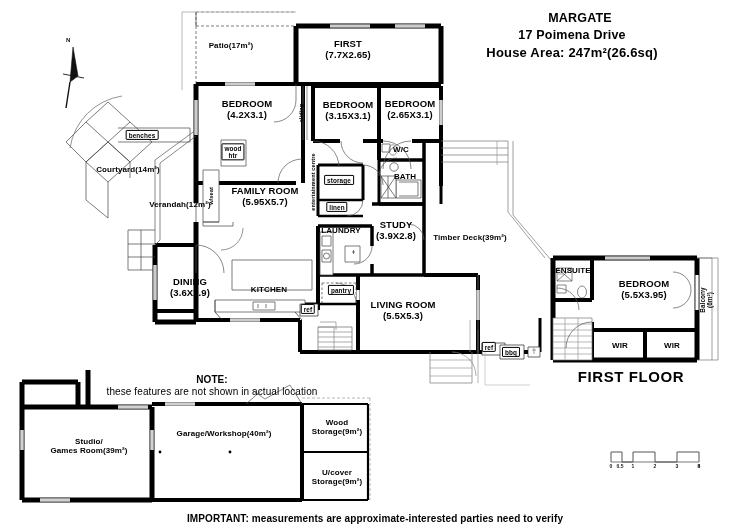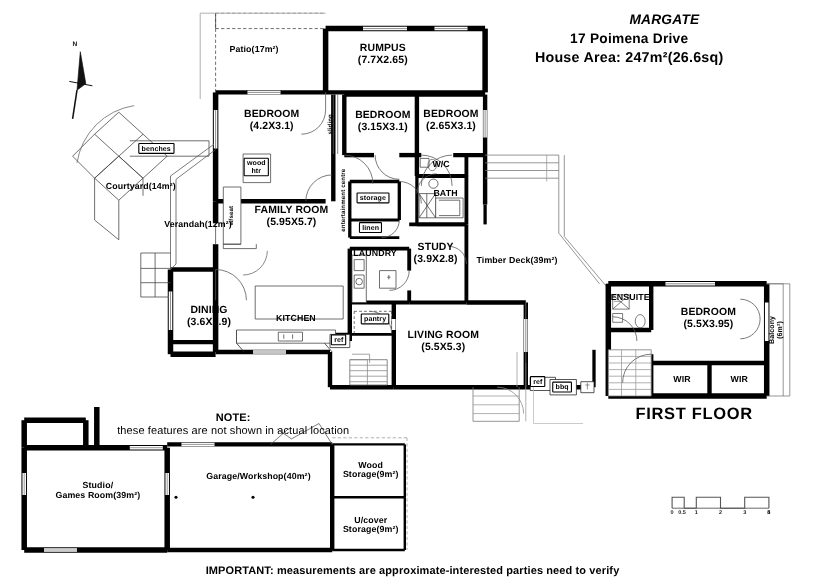--- a/index.html
+++ b/index.html
@@ -429,34 +429,34 @@
       <text x="66" y="42" font-family="Liberation Sans, sans-serif" font-size="6" font-weight="bold" fill="#111">N</text>
     </g>
 
     <g stroke="#555" stroke-width="1" fill="none">
       <path d="M611 462 L611 452 L622 452 L622 462 L633 462 L633 452 L655 452 L655 462 L677 462 L677 452 L699 452 L699 462"></path>
       <path d="M611 462 L699 462" stroke="#555" stroke-width="0.8"></path>
     </g>
 
   </svg>
 
-  <div class="lbl header-line" style="left:604px; top:18px;font-style:italic;">MARGATE</div>
+  <div class="lbl header-line" style="left:580px; top:18px;">MARGATE</div>
   <div class="lbl header-line" style="left:572px; top:35px;">17 Poimena Drive</div>
   <div class="lbl header-line big" style="left:572px; top:53px;">House Area: 247m²(26.6sq)</div>
 
   <div class="lbl floor-title" style="left:631px; top:377px;">FIRST FLOOR</div>
 
   <div class="lbl note-title" style="left:212px; top:380px;">NOTE:</div>
   <div class="lbl note-body" style="left:212px; top:392px;">these features are not shown in actual location</div>
 
   <div class="lbl important-line" style="left:375px; top:519px;">IMPORTANT: measurements are approximate-interested parties need to verify</div>
 
   <div id="ground-rooms">
       <div class="lbl room-small" style="left: 231px; top: 46px;"><span>Patio</span><span class="dim">(17m²)</span></div>
-      <div class="lbl room-name" style="left: 348px; top: 50px;"><span>RUMPUS</span><span class="dim">(7.7X2.65)</span></div>
+      <div class="lbl room-name" style="left: 348px; top: 50px;"><span>FIRST</span><span class="dim">(7.7X2.65)</span></div>
       <div class="lbl room-name" style="left: 247px; top: 110px;"><span>BEDROOM</span><span class="dim">(4.2X3.1)</span></div>
       <div class="lbl room-name" style="left: 348px; top: 111px;"><span>BEDROOM</span><span class="dim">(3.15X3.1)</span></div>
       <div class="lbl room-name" style="left: 410px; top: 110px;"><span>BEDROOM</span><span class="dim">(2.65X3.1)</span></div>
       <div class="lbl room-small" style="left: 128px; top: 170px;"><span>Courtyard</span><span class="dim">(14m²)</span></div>
       <div class="lbl room-small" style="left: 180px; top: 205px;"><span>Verandah</span><span class="dim">(12m²)</span></div>
       <div class="lbl room-name" style="left: 265px; top: 197px;"><span>FAMILY ROOM</span><span class="dim">(5.95X5.7)</span></div>
       <div class="lbl room-name" style="left: 396px; top: 231px;"><span>STUDY</span><span class="dim">(3.9X2.8)</span></div>
       <div class="lbl room-small" style="left: 470px; top: 238px;"><span>Timber Deck</span><span class="dim">(39m²)</span></div>
       <div class="lbl room-name" style="left: 190px; top: 288px;"><span>DINING</span><span class="dim">(3.6X2.9)</span></div>
       <div class="lbl room-name" style="left: 403px; top: 311px;"><span>LIVING ROOM</span><span class="dim">(5.5X5.3)</span></div>
@@ -491,21 +491,21 @@
       <div class="lbl room-small" style="left: 672px; top: 346px;"><span>WIR</span></div>
     </div>
   <div id="first-vertical">
       <div class="lbl vert room-tiny" style="left: 706px; top: 300px;">Balcony
 (6m²)</div>
     </div>
 
   <div id="outbuildings">
       <div class="lbl room-small" style="left: 89px; top: 447px;"><span>Studio/
 Games Room</span><span class="dim">(39m²)</span></div>
-      <div class="lbl room-small" style="left: 224px; top: 434px; margin-left: 11px;"><span>Garage/Workshop</span><span class="dim">(40m²)</span></div>
+      <div class="lbl room-small" style="left: 224px; top: 434px;"><span>Garage/Workshop</span><span class="dim">(40m²)</span></div>
       <div class="lbl room-small" style="left: 337px; top: 428px;"><span>Wood
 Storage</span><span class="dim">(9m²)</span></div>
       <div class="lbl room-small" style="left: 337px; top: 478px;"><span>U/cover
 Storage</span><span class="dim">(9m²)</span></div>
     </div>
 
   <div id="scale-labels">
       <div class="scale-num" style="left: 611px; top: 463px;">0</div>
       <div class="scale-num" style="left: 620px; top: 463px;">0.5</div>
       <div class="scale-num" style="left: 633px; top: 463px;">1</div>

